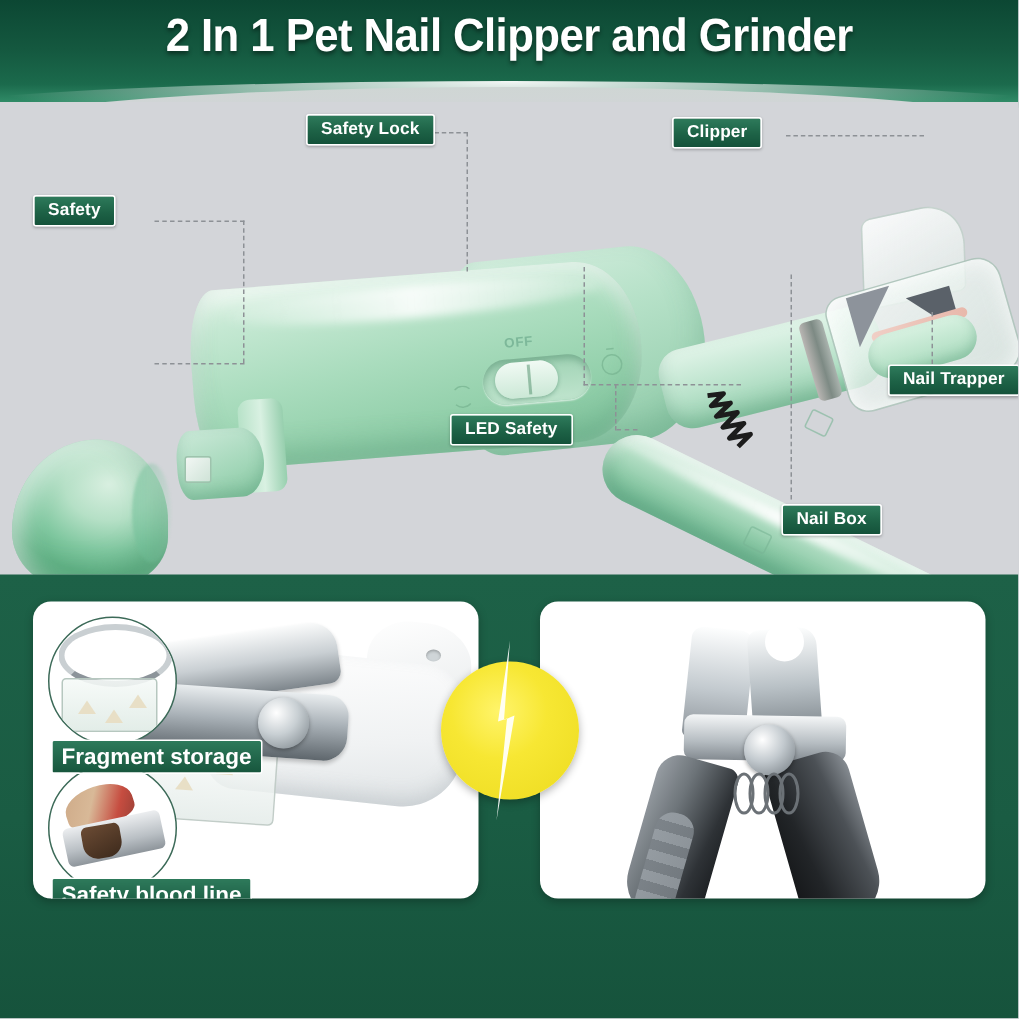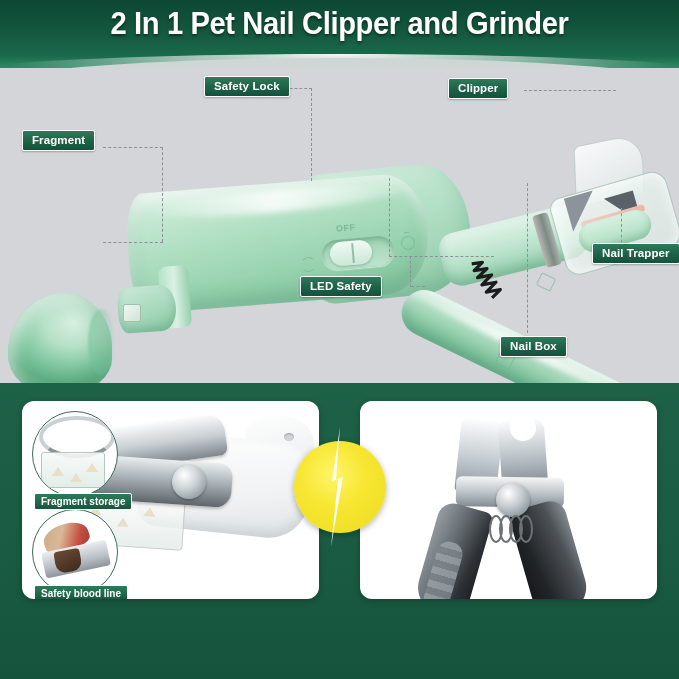--- a/index.html
+++ b/index.html
@@ -271,21 +271,21 @@
   }
   .blood-nail{
     position:absolute;left:22px;top:40px;width:26px;height:22px;
     background:linear-gradient(160deg,#6b4b34,#3d2a1c);
     border-radius:4px 4px 10px 10px;transform:rotate(-10deg);
   }
   .mini-label{
     position:absolute;
     background:linear-gradient(180deg,#2e7a5b,#17563d);
     border:1.3px solid #ffffff;color:#ffffff;
-    font-size:10px;font-weight:bold;padding:2px 6px;border-radius:2px;white-space:nowrap;
+    font-size:15px;font-weight:bold;padding:2px 6px;border-radius:2px;white-space:nowrap;
   }
 
   .ourclip-body{
     position:absolute;left:118px;top:36px;width:170px;height:96px;
     background:linear-gradient(170deg,#ffffff,#f0f2f3 60%,#dfe3e5);
     border-radius:14px 30px 40px 20px;transform:rotate(6deg);
     box-shadow:inset 0 -6px 12px rgba(150,160,165,.3);
   }
   .ourclip-jaw{
     position:absolute;left:56px;top:22px;width:148px;height:42px;
@@ -460,26 +460,26 @@
     <div class="dash-h" style="left:524px;top:22px;width:92px;"></div>
 
     <div class="dash-h" style="left:411px;top:218px;width:14px;"></div>
     <div class="dash-v" style="left:410px;top:188px;height:31px;"></div>
 
     <div class="dash-v" style="left:621px;top:140px;height:40px;"></div>
 
     <div class="dash-box" style="left:389px;top:110px;width:104px;height:78px;border-right:none;border-top:none;"></div>
     <div class="dash-v" style="left:527px;top:115px;height:150px;"></div>
 
-    <div class="label" style="left:22px;top:62px;">Fragment</div>
+    <div class="label" style="left:22px;top:62px;">Safety</div>
     <div class="label" style="left:204px;top:8px;">Safety Lock</div>
     <div class="label" style="left:448px;top:10px;">Clipper</div>
     <div class="label" style="left:300px;top:208px;">LED Safety</div>
     <div class="label" style="left:592px;top:175px;">Nail Trapper</div>
-    <div class="label" style="left:500px;top:268px;">Nail Box</div>
+    <div class="label" style="left:521px;top:268px;">Nail Box</div>
   </div>
 
   <div class="compare">
 
     <div class="card card-left">
       <div class="ourclip-cap"></div>
       <div class="cap-hole"></div>
       <div class="ourclip-body"></div>
       <div class="ourclip-tray">
         <div class="chip" style="left:16px;top:10px;"></div>

